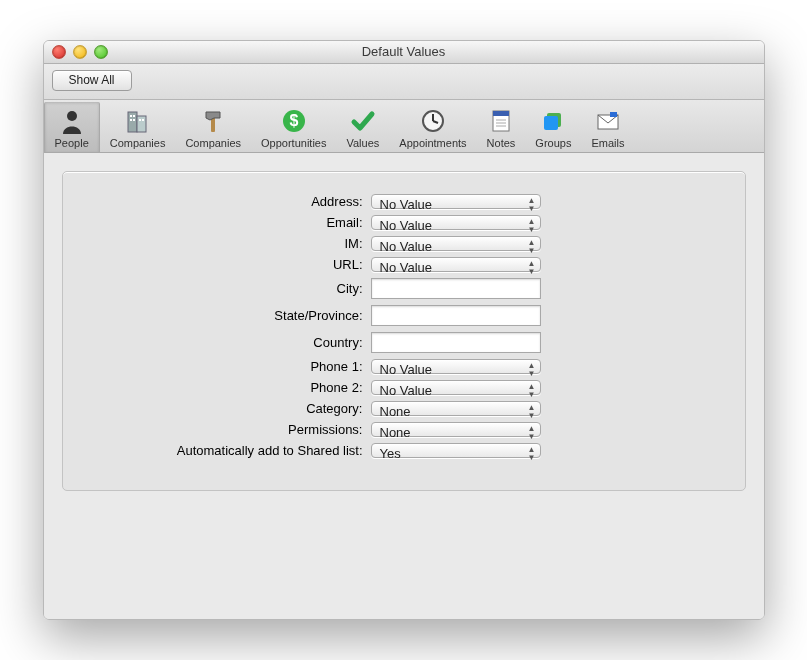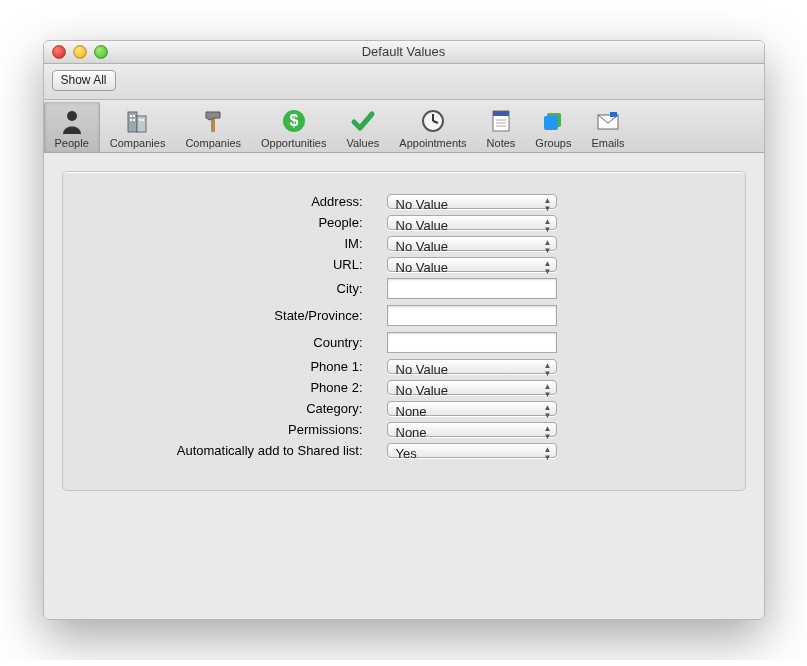--- a/index.html
+++ b/index.html
@@ -41,21 +41,21 @@
   .tl.red { background: radial-gradient(circle at 35% 30%, #ff7e71, #e0443e 70%, #b02520); border:1px solid #c14a3e;}
   .tl.yellow { background: radial-gradient(circle at 35% 30%, #ffe27b, #f5c12e 70%, #b98a00); border:1px solid #c9a23a;}
   .tl.green { background: radial-gradient(circle at 35% 30%, #a1e97c, #60cd3b 70%, #2e8c10); border:1px solid #57a033;}
   .topbar {
     padding: 6px 8px 8px;
     background: linear-gradient(#ececec,#dcdcdc);
     border-bottom:1px solid #b5b5b5;
   }
   .aqua-btn {
     display:inline-block;
-    padding: 2px 8px 3px;
+    padding: 2px 16px 3px;
     font-size: 12px;
     color:#222;
     border:1px solid #9c9c9c;
     border-radius:4px;
     background: linear-gradient(#fdfdfd,#e2e2e2);
     box-shadow: 0 1px 0 #fff inset;
     cursor: default;
   }
   .toolbar {
     display:flex;
@@ -96,21 +96,21 @@
     box-shadow: inset 0 1px 0 #fff;
   }
   .row {
     display:flex;
     align-items:center;
     margin-bottom:6px;
   }
   .row label {
     width: 260px;
     text-align:right;
-    padding-right: 24px;
+    padding-right: 8px;
     font-size:13px;
     color:#000;
   }
   .popup {
     width: 170px;
     height: 15px;
     border:1px solid #a9a9a9;
     border-radius:4px;
     background: linear-gradient(#ffffff,#e9e9e9);
     position:relative;
@@ -255,21 +255,21 @@
 
       <div class="row">
         <label>Address:</label>
         <div class="popup">
           <span>No Value</span>
           <span class="arrows">▲<br>▼</span>
         </div>
       </div>
 
       <div class="row">
-        <label>People:</label>
+        <label>Email:</label>
         <div class="popup">
           <span>No Value</span>
           <span class="arrows">▲<br>▼</span>
         </div>
       </div>
 
       <div class="row">
         <label>IM:</label>
         <div class="popup">
           <span>No Value</span>

